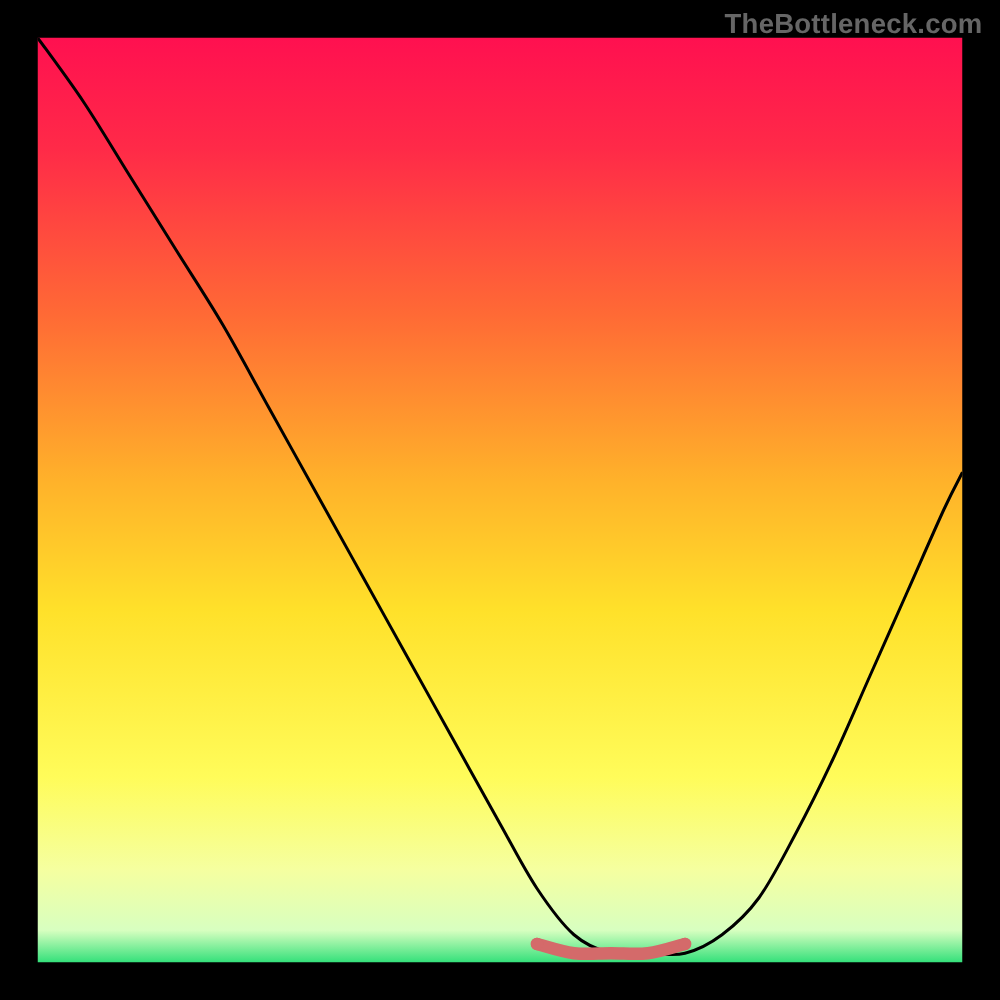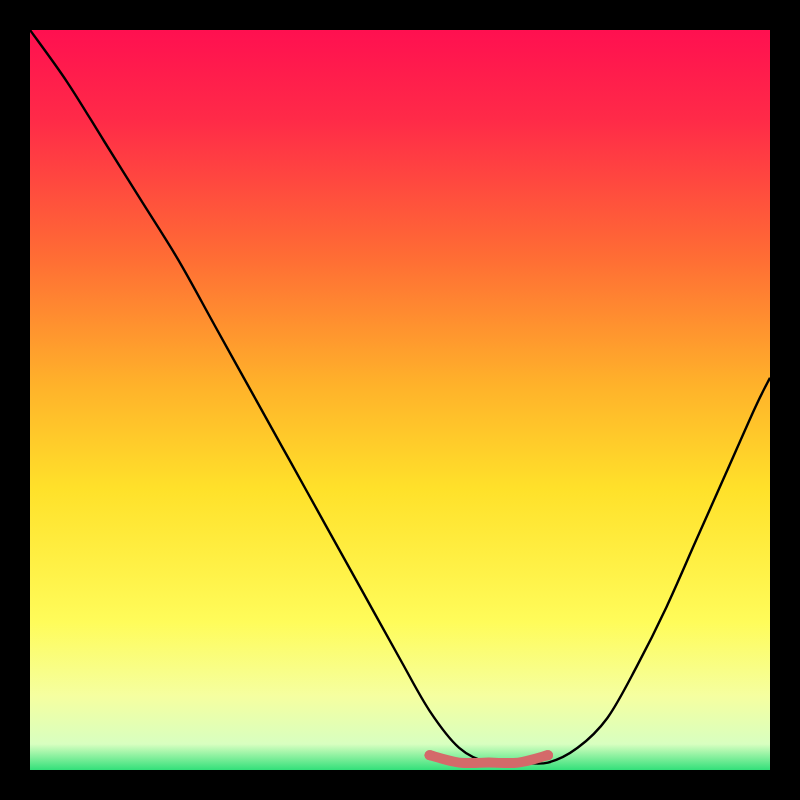--- a/index.html
+++ b/index.html
@@ -37,20 +37,21 @@
   .plot svg {
     width: 100%;
     height: 100%;
     display: block;
   }
 </style>
 </head>
 <body>
 
 <div class="frame">
+  <div class="watermark">TheBottleneck.com</div>
 
   <div class="plot">
     <svg id="plot-svg" viewBox="0 0 740 740" preserveAspectRatio="none">
       <defs>
         <linearGradient id="bg-grad" x1="0" y1="0" x2="0" y2="1">
             <stop offset="0%" stop-color="#ff1050"></stop>
             <stop offset="12%" stop-color="#ff2a48"></stop>
             <stop offset="30%" stop-color="#ff6a35"></stop>
             <stop offset="48%" stop-color="#ffb22a"></stop>
             <stop offset="62%" stop-color="#ffe12a"></stop>

